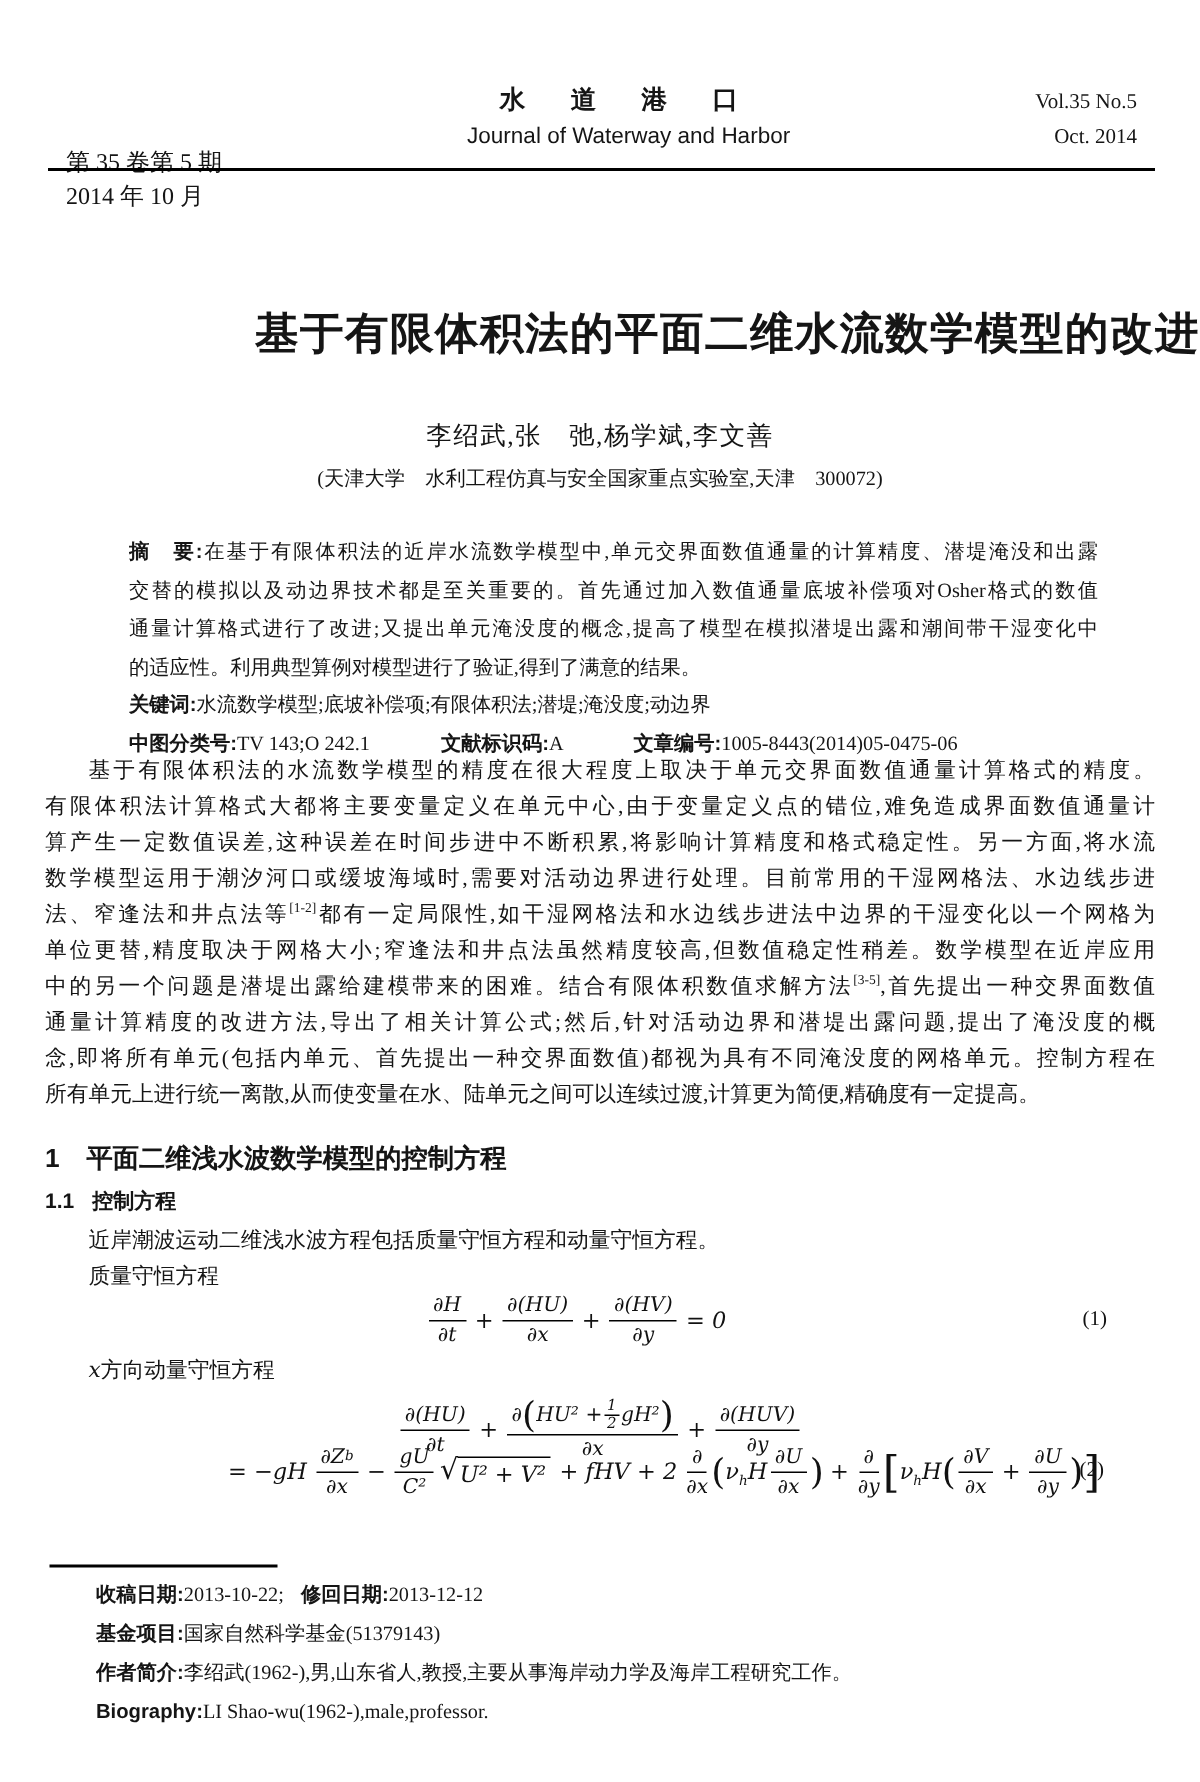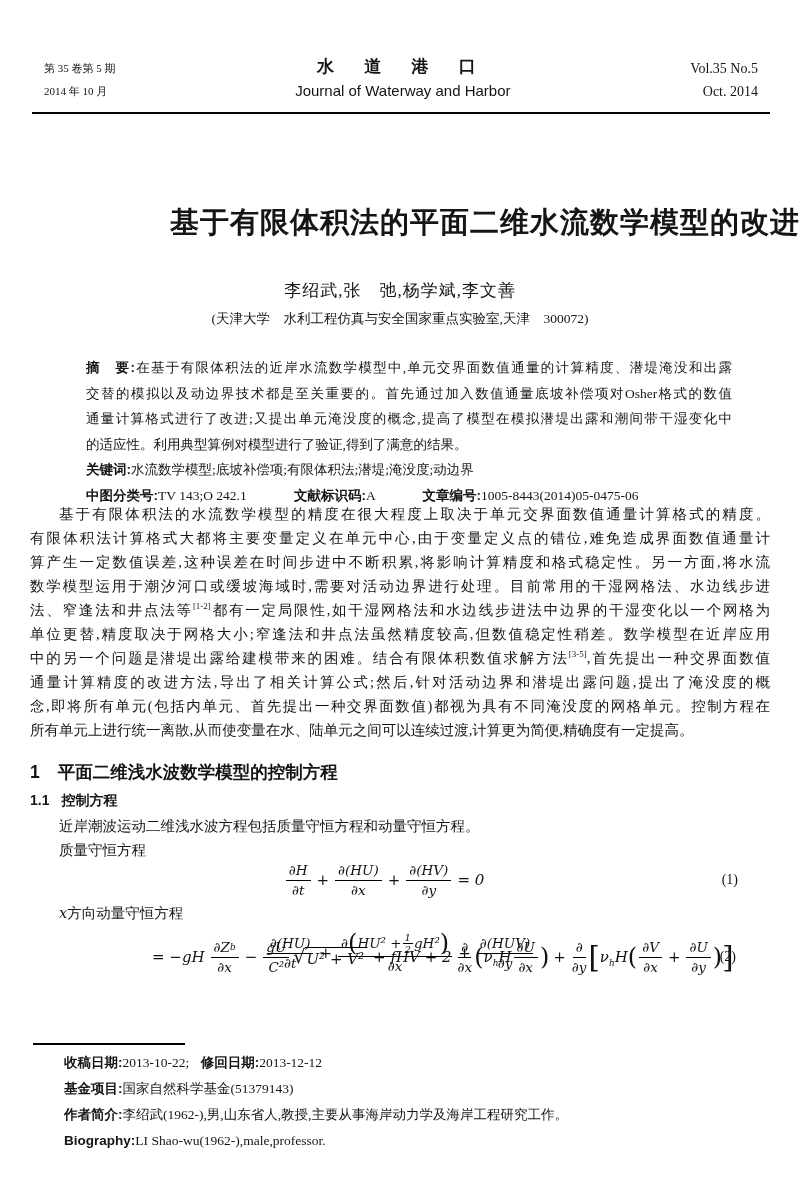--- a/index.html
+++ b/index.html
@@ -2,21 +2,21 @@
 <html><head>
 <meta charset="utf-8">
 <style>
   html,body{margin:0;padding:0;background:#e8e8e8;}
   .page{
     position:relative;width:800px;height:1188px;margin:0 auto;background:#ffffff;
     font-family:"Liberation Serif","DejaVu Serif",serif;color:#151515;overflow:hidden;
   }
   
   .header{position:absolute;top:57px;left:44px;right:42px;display:flex;justify-content:space-between;align-items:flex-start;}
-  .h-left{font-size:11px;line-height:23px;text-align:left;}
+  .h-left{font-size:16px;line-height:23px;text-align:left;margin-top:40px;}
   .h-center{text-align:center;margin-top:-2px;}
   .journal-cn{font-size:17px;font-weight:bold;letter-spacing:13px;font-family:"Liberation Serif","DejaVu Serif",serif;}
   .journal-en{font-size:15px;margin-top:4px;font-family:"Liberation Sans","DejaVu Sans",sans-serif;}
   .h-right{font-size:14px;line-height:23px;text-align:right;}
   .header-rule{position:absolute;top:112px;left:32px;width:738px;height:2px;background:#000;}
   
   .title{position:absolute;top:203px;left:0;width:100%;margin:0;text-align:right;
     font-family:"Liberation Sans","DejaVu Sans",sans-serif;font-weight:bold;font-size:29px;letter-spacing:1px;}
   .authors{position:absolute;top:279px;left:0;width:100%;text-align:center;font-size:17px;letter-spacing:1px;}
   .affiliation{position:absolute;top:310px;left:0;width:100%;text-align:center;font-size:13.5px;}
@@ -164,21 +164,21 @@
       </span>
       <span class="den">∂x</span>
     </span>
     <span class="op">+</span>
     <span class="frac">
         <span class="num">∂(HUV)</span>
         <span class="den">∂y</span>
       </span>
   </div>
 
-  <div class="eq" style="top:932px;height:50px;display:flex;align-items:center;padding-left:118px;box-sizing:border-box;">
+  <div class="eq" style="top:956px;height:50px;display:flex;align-items:center;padding-left:118px;box-sizing:border-box;">
     <span class="op">= −gH</span>
     <span class="frac">
         <span class="num">
           <span>∂Z</span>
           <sub class="vsub">b</sub>
         </span>
         <span class="den">∂x</span>
       </span>
     <span class="op">−</span>
     <span class="frac">

